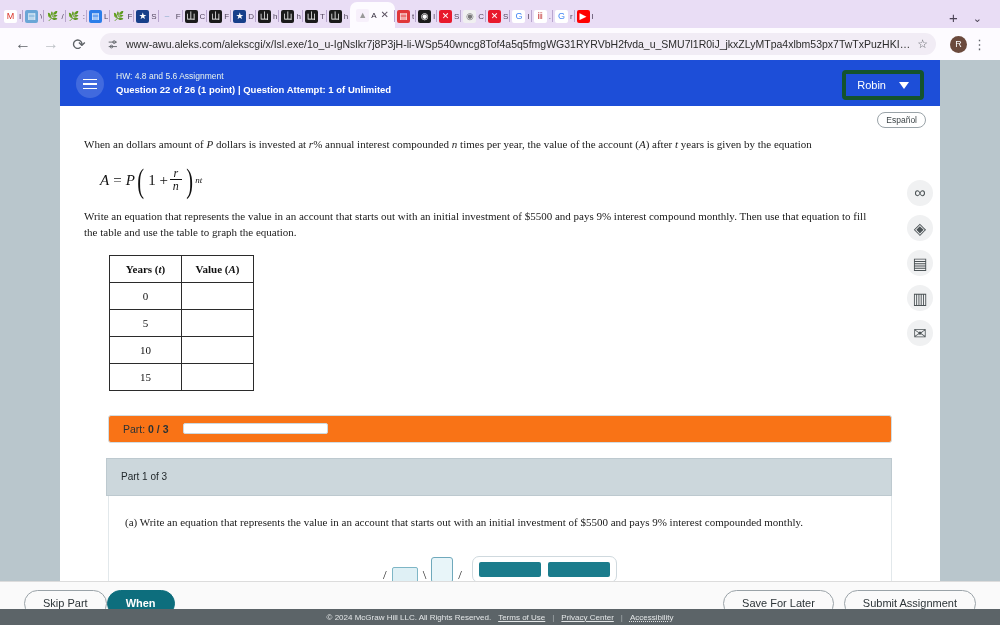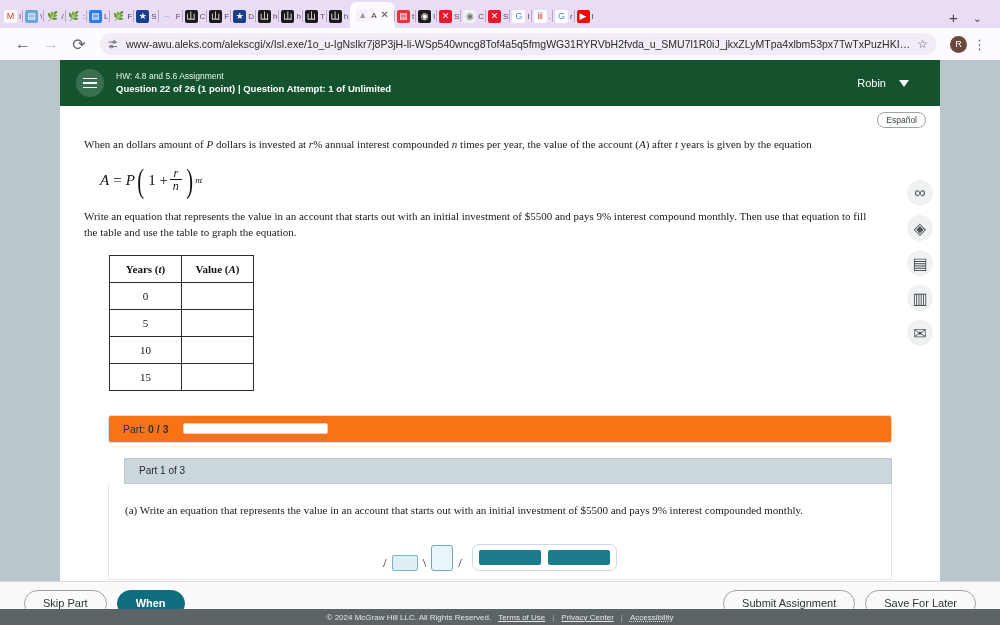--- a/index.html
+++ b/index.html
@@ -100,22 +100,22 @@
   .page {
     width: 1000px; height: 565px;
     background: #b9c6cc; position: relative;
   }
   .app-frame {
     position: absolute; left: 60px; top: 0;
     width: 880px; height: 565px;
     background: #ffffff; display: flex; flex-direction: column;
   }
   .aleks-header {
-    background: #14532d; height: 46px;
-    display: flex; align-items: center; padding: 0 16px;
+    background: #1d4ed8; height: 46px;
+    display: flex; align-items: flex-start; padding: 10px 16px;
     flex: 0 0 46px;
   }
   .hamburger {
     width: 28px; height: 28px; border-radius: 50%;
     background: rgba(255,255,255,0.16);
     display: flex; flex-direction: column; justify-content: center;
     align-items: center; gap: 3px; cursor: pointer; flex: 0 0 28px;
   }
   .hamburger span { width: 14px; height: 1.5px; background: #fff; display: block; }
   .header-text { margin-left: 12px; flex: 1; }
@@ -200,22 +200,22 @@
     height: 28px; display: flex; align-items: center;
     padding: 0 14px; gap: 14px;
   }
   .part-label { font-size: 10.5px; color: #2b3336; }
   .part-label b { font-weight: bold; }
   .progress-track {
     width: 145px; height: 11px; background: #ffffff;
     border: 1px solid #ccd8de; border-radius: 2px;
   }
   .part-head {
-    margin: 15px 24px 0 40px; background: #ccd7dc;
-    border: 1px solid #bdc9cf; height: 26px;
+    margin: 15px 24px 0 22px; background: #ccd7dc;
+    border: 1px solid #bdc9cf; height: 38px;
     display: flex; align-items: center; padding: 0 14px;
     font-size: 10px; color: #22292c;
   }
   .part-body {
     margin: 0 24px; border: 1px solid #e2e8eb;
     border-top: none; padding: 18px 16px 8px 16px;
     background: #fff;
   }
   .part-q { font-size: 11px; color: #1a1a1a; line-height: 1.5;
     font-family: "Liberation Serif", serif; }
@@ -268,21 +268,21 @@
     border-radius: 15px; font-size: 11px; padding: 7px 18px;
     cursor: pointer; line-height: 1;
   }
   .btn-outline {
     border: 1px solid #9aa3a8; background: #fafafa; color: #2d3538;
   }
   .btn-primary {
     border: 1px solid #0d6e7d; background: #0d6e7d; color: #fff;
     font-weight: bold;
   }
-  .bar-left { display: flex; gap: 10px; }
+  .bar-left { display: flex; }
   .bar-right { display: flex; gap: 10px; margin-left: auto; }
 
   .footer {
     position: absolute; left: 0; bottom: 0; width: 1000px;
     height: 16px; background: #5c6468;
     display: flex; align-items: center; justify-content: center;
     gap: 7px; font-size: 8px; color: #e4e7e8;
   }
   .footer a { color: #e4e7e8; text-decoration: underline; }
   .footer .sep { color: #aab0b3; }
@@ -535,22 +535,22 @@
         <div class="rail-icon">✉</div>
       </div>
   </div>
 
   <div class="action-bar">
     <div class="bar-left">
       <button class="btn-pill btn-outline">Skip Part</button>
       <button class="btn-pill btn-primary">When</button>
     </div>
     <div class="bar-right">
+      <button class="btn-pill btn-outline">Save For Later</button>
       <button class="btn-pill btn-outline">Submit Assignment</button>
-      <button class="btn-pill btn-outline">Save For Later</button>
     </div>
   </div>
 
   <div class="footer">
     <span>© 2024 McGraw Hill LLC. All Rights Reserved.</span>
     <a href="#">Terms of Use</a>
     <span class="sep">|</span>
     <a href="#">Privacy Center</a>
     <span class="sep">|</span>
     <a href="#" class="dotted">Accessibility</a>

